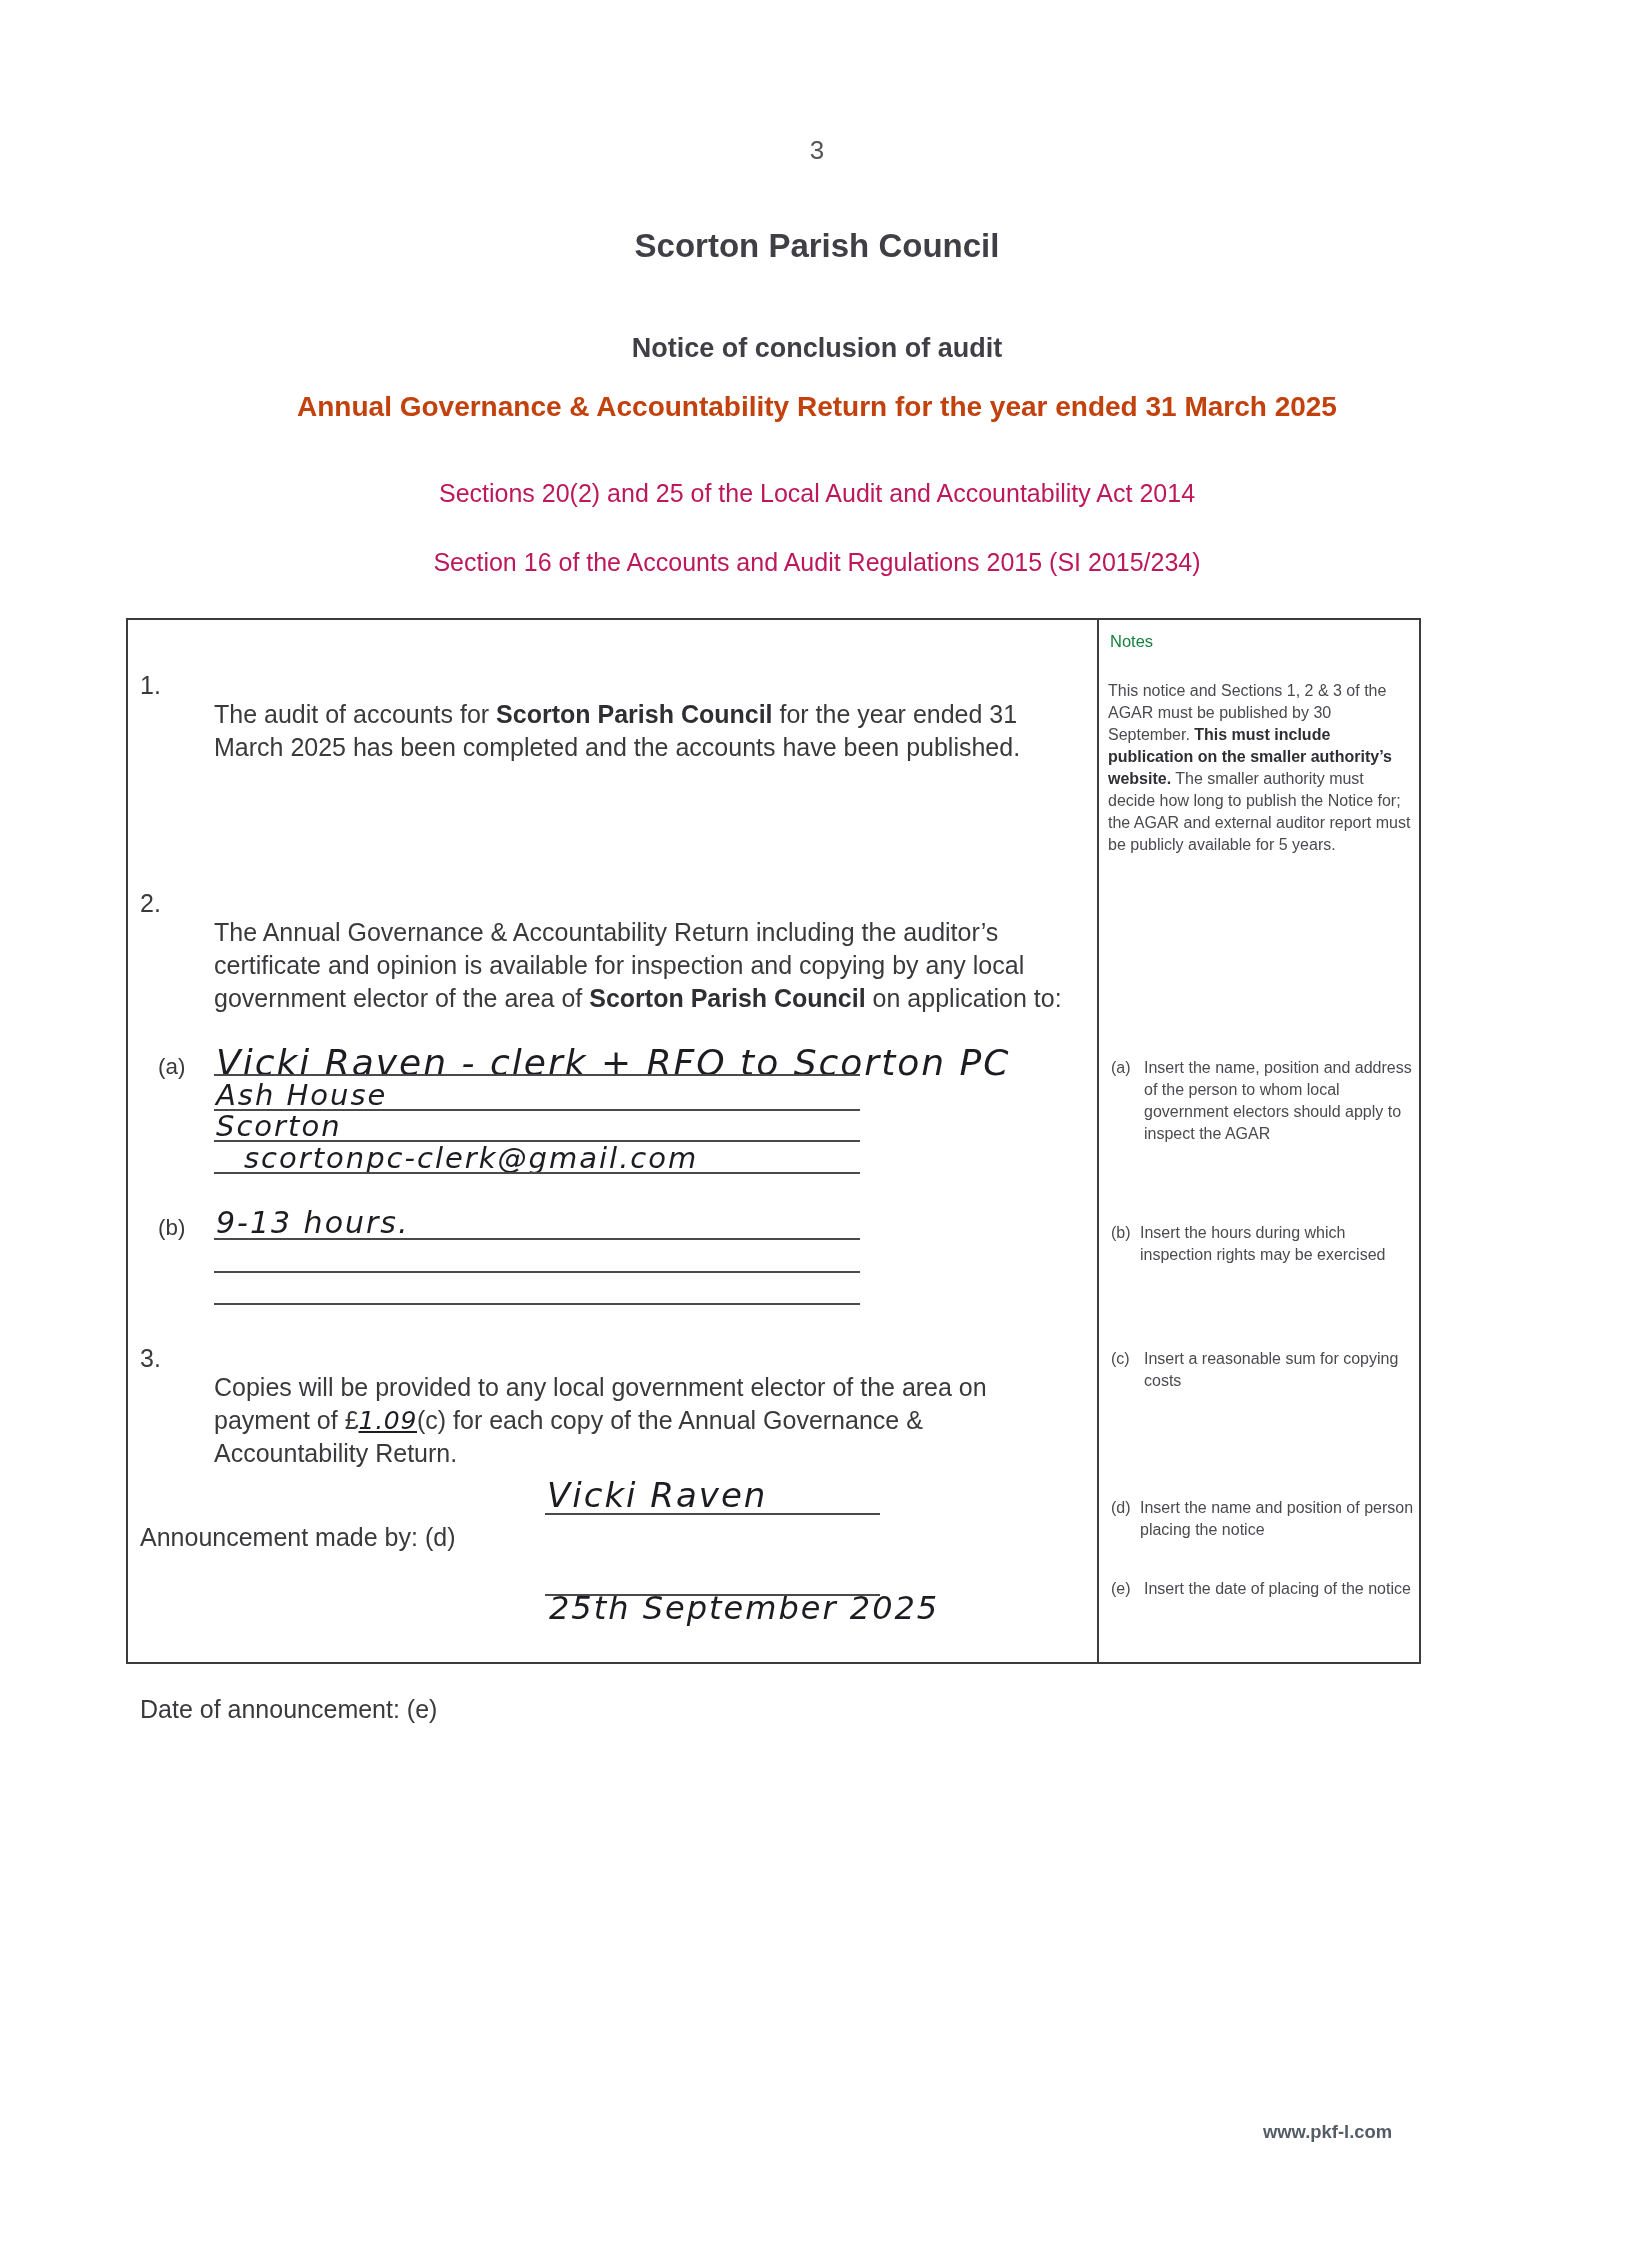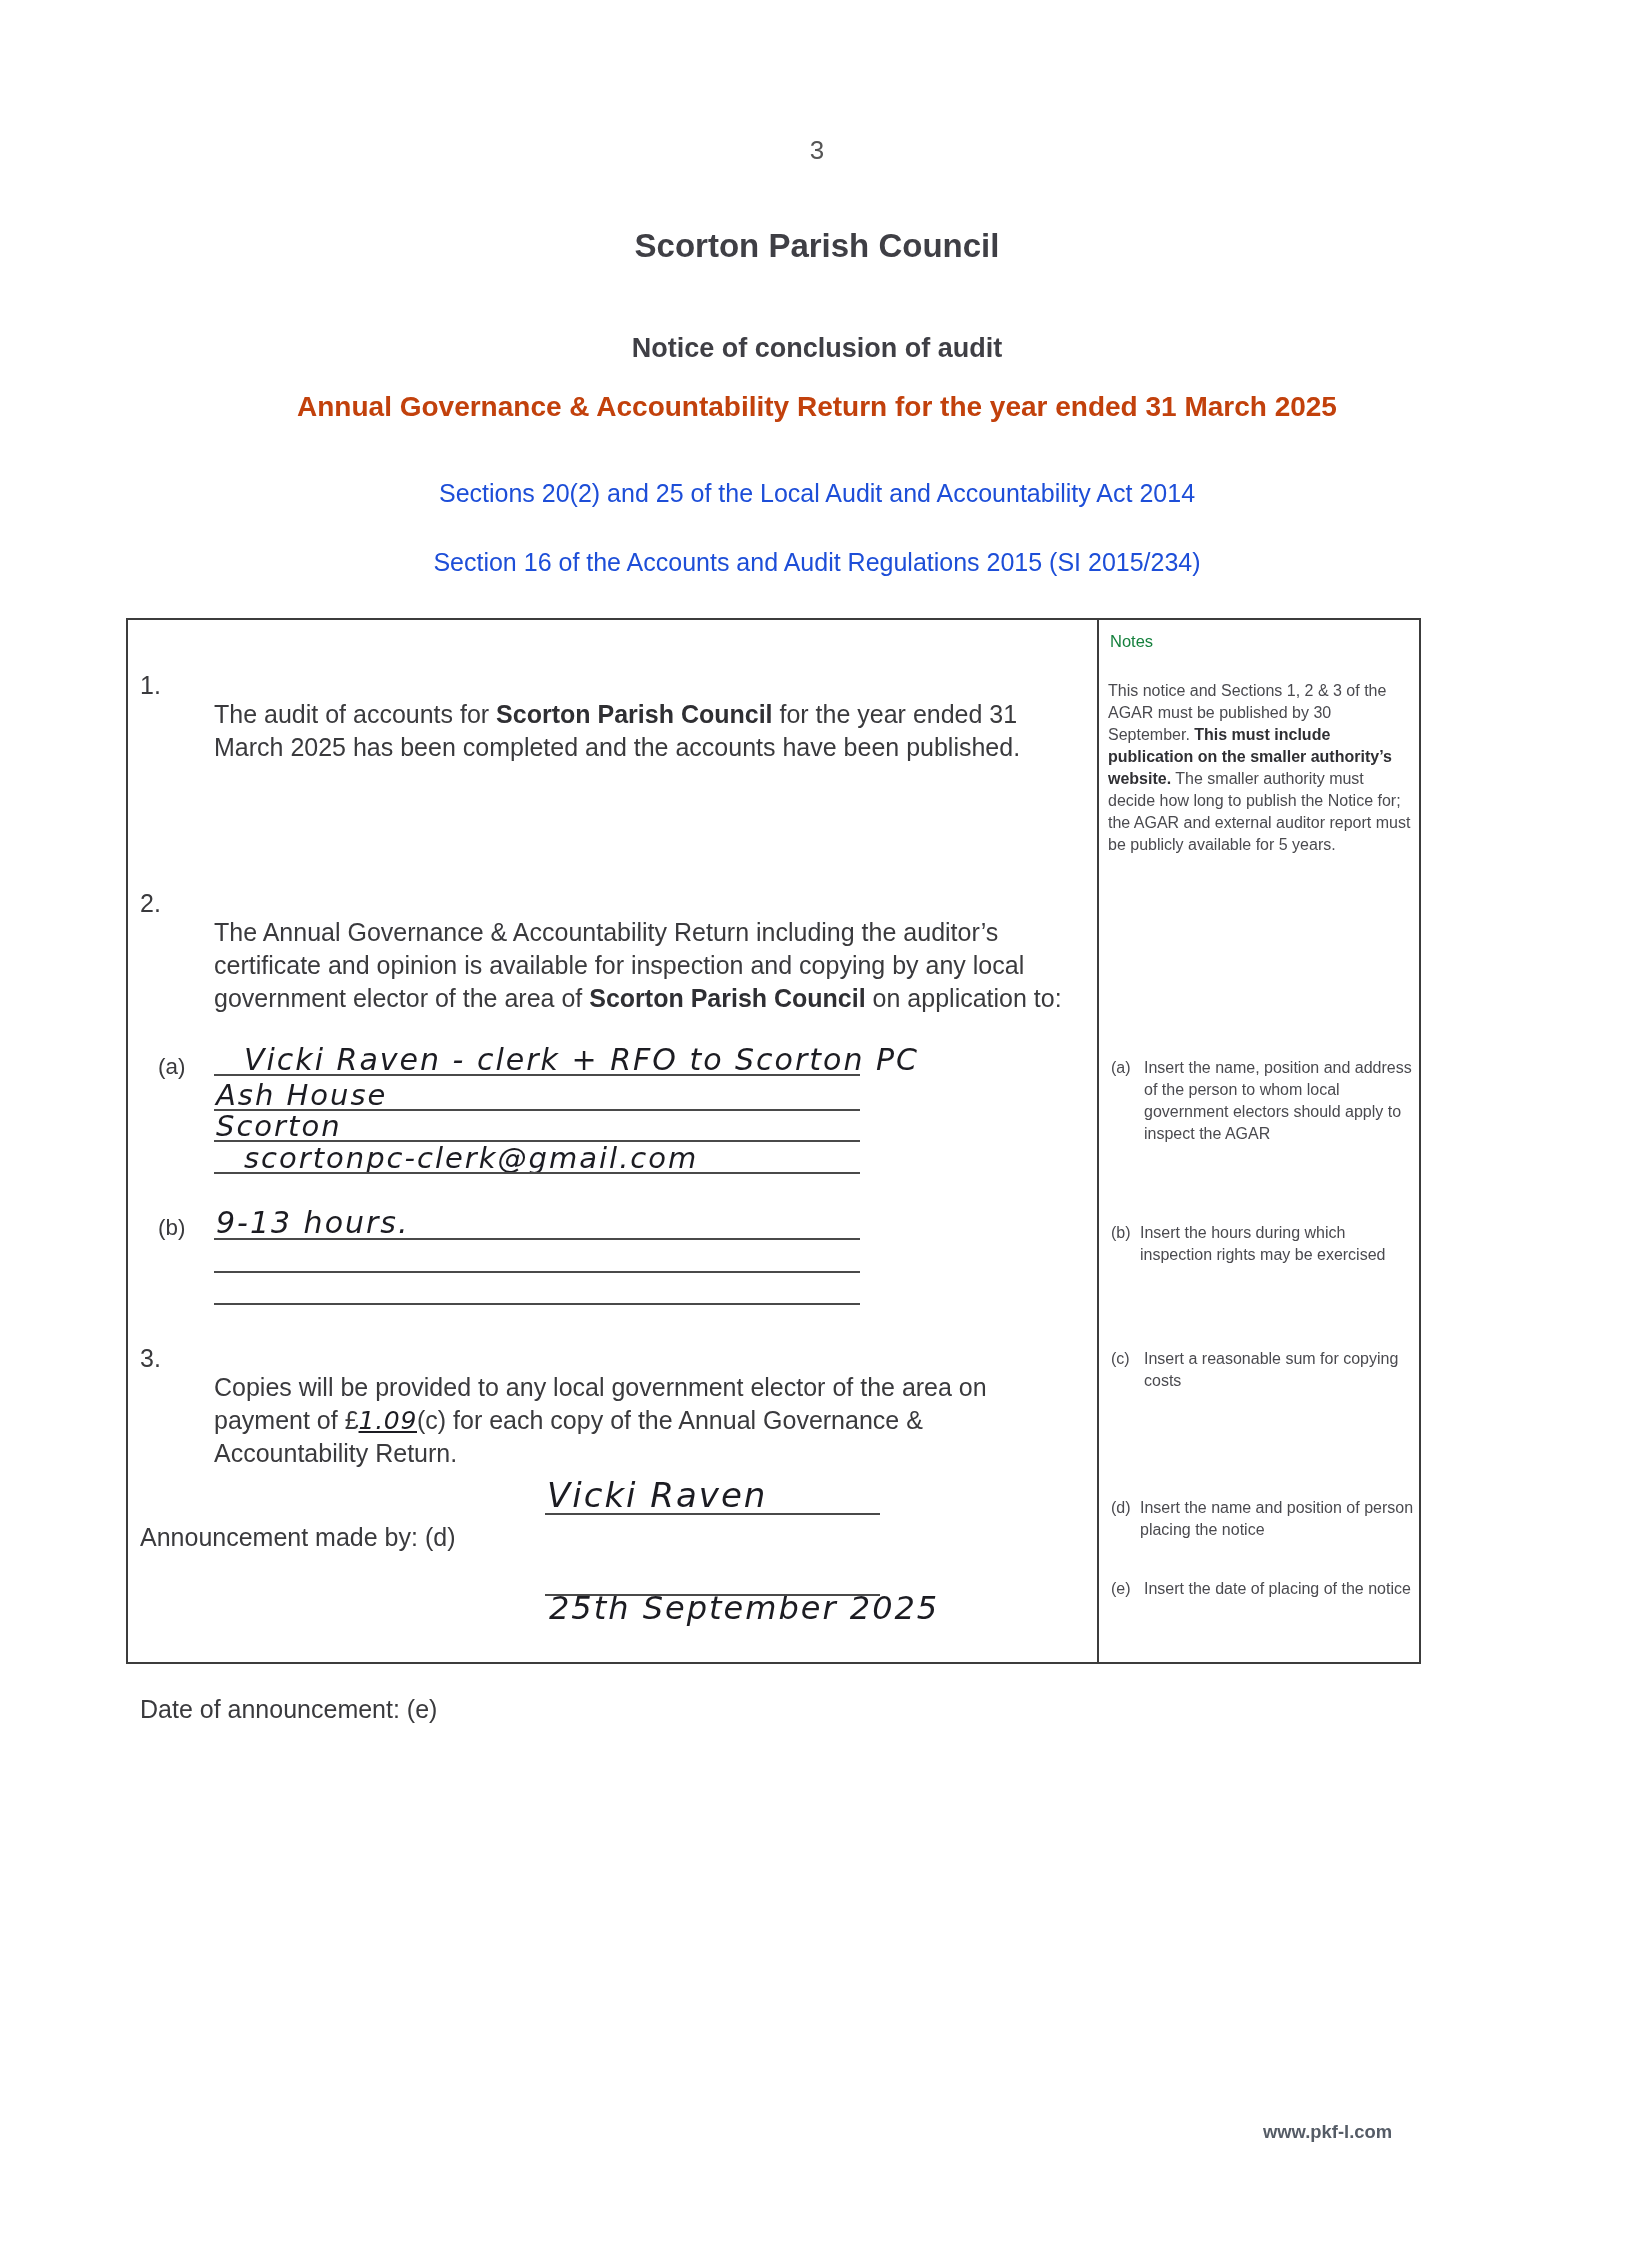--- a/index.html
+++ b/index.html
@@ -4,21 +4,21 @@
 <style>
   html, body { margin:0; padding:0; background:#ffffff; }
   body { width:1634px; height:2261px; position:relative; overflow:hidden;
          font-family:"Liberation Sans", "DejaVu Sans", sans-serif; color:#3a3a3d; }
   .abs { position:absolute; }
   .center { left:0; width:1634px; text-align:center; }
   .page-num { top:135px; font-size:26px; color:#555; font-weight:300; }
   .council { top:227px; font-size:33px; font-weight:bold; color:#3f3f45; }
   .notice-title { top:333px; font-size:27px; font-weight:bold; color:#3f3f45; }
   .agar-title { top:391px; font-size:28px; font-weight:bold; color:#c2410c; }
-  .ref { font-size:25px; color:#1d4ed8; }
+  .ref { font-size:25px; color:#be185d; }
   .ref1 { top:479px; }
   .ref2 { top:548px; }
 
   .box { left:126px; top:618px; width:1295px; height:1046px; border:2px solid #3c3c3c; box-sizing:border-box; }
   .divider { left:1097px; top:618px; width:2px; height:1046px; background:#3c3c3c; }
 
   .body-text { font-size:25px; line-height:33px; color:#3a3a3d;margin-top:31px; }
   .num { font-size:25px; color:#3a3a3d; }
   b { color:#2f2f33; }
 
@@ -44,21 +44,21 @@
 <div class="abs box"></div>
 <div class="abs divider"></div>
 
 <div class="abs num" style="left:140px; top:671px;">1.</div>
 <div class="abs body-text" style="left:214px; top:667px; width:863px;"><span>The audit of accounts for </span><b>Scorton Parish Council</b><span> for the year ended 31 March 2025 has been completed and the accounts have been published.</span></div>
 
 <div class="abs num" style="left:140px; top:889px;">2.</div>
 <div class="abs body-text" style="left:214px; top:885px; width:869px;"><span>The Annual Governance &amp; Accountability Return including the auditor’s certificate and opinion is available for inspection and copying by any local government elector of the area of </span><b>Scorton Parish Council</b><span> on application to:</span></div>
 
 <div class="abs num" style="left:158px; top:1054px; font-size:22.4px;">(a)</div>
-<div class="abs hand" style="left:216px; top:1042px; font-size:30px; white-space:nowrap;margin-left:28px;">Vicki Raven - clerk + RFO to Scorton PC</div>
+<div class="abs hand" style="left:216px; top:1042px; font-size:36px; white-space:nowrap;">Vicki Raven - clerk + RFO to Scorton PC</div>
 <div class="abs rule" style="left:214px; top:1074px; width:646px;"></div>
 <div class="abs hand" style="left:216px; top:1078px; font-size:29px;">Ash House</div>
 <div class="abs rule" style="left:214px; top:1109px; width:646px;"></div>
 <div class="abs hand" style="left:216px; top:1109px; font-size:29px;">Scorton</div>
 <div class="abs rule" style="left:214px; top:1140px; width:646px;"></div>
 <div class="abs hand" style="left:216px; top:1141px; font-size:29px; white-space:nowrap;margin-left:28px;">scortonpc-clerk@gmail.com</div>
 <div class="abs rule" style="left:214px; top:1172px; width:646px;"></div>
 
 <div class="abs num" style="left:158px; top:1215px; font-size:22.4px;">(b)</div>
 <div class="abs hand" style="left:216px; top:1205px; font-size:30px;">9-13 hours.</div>

